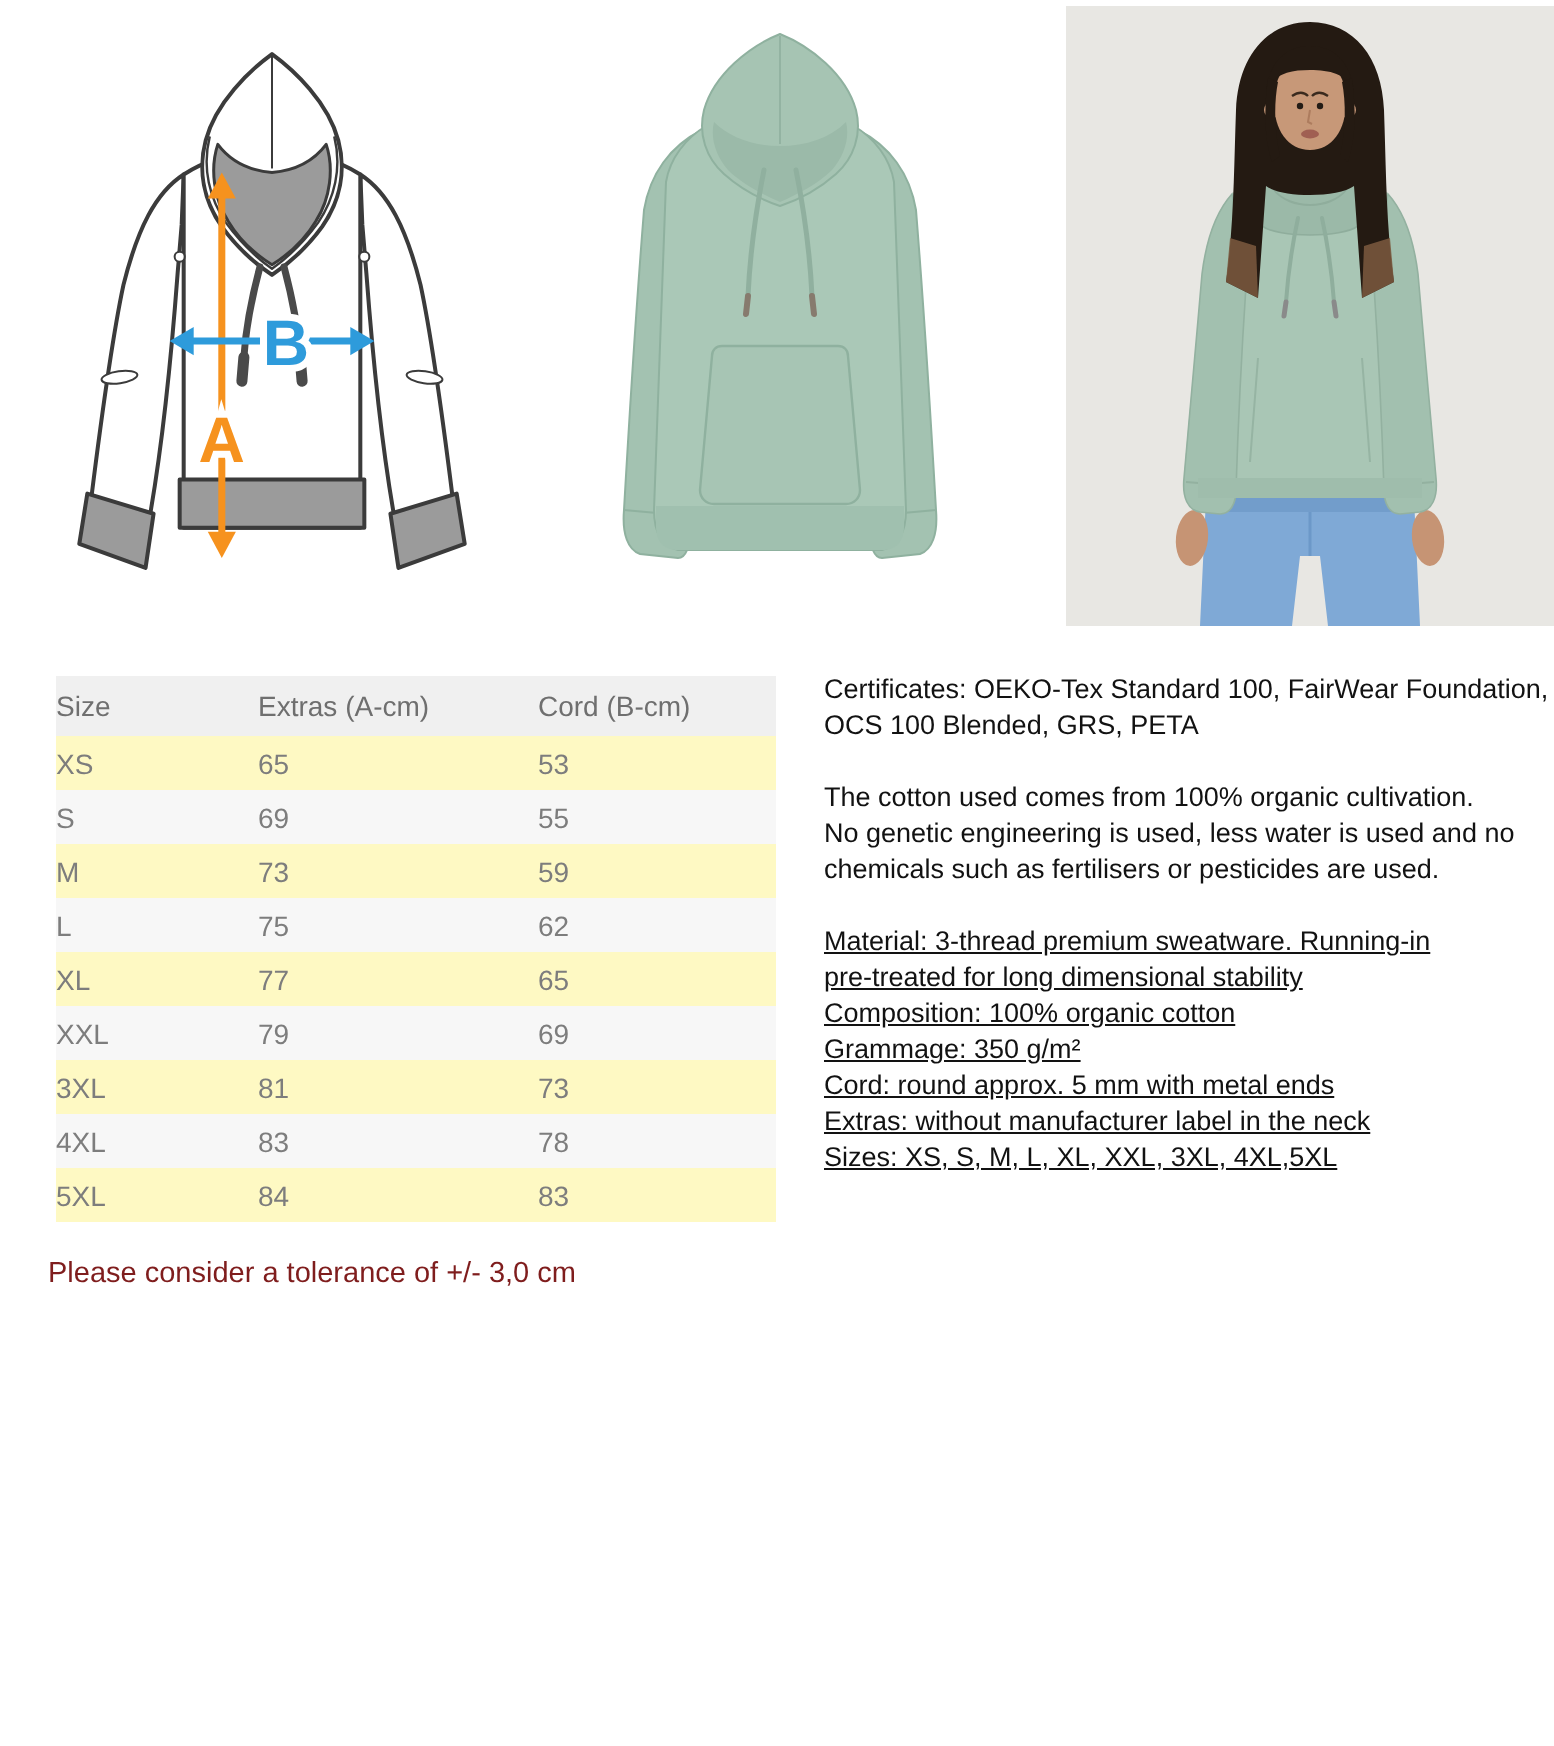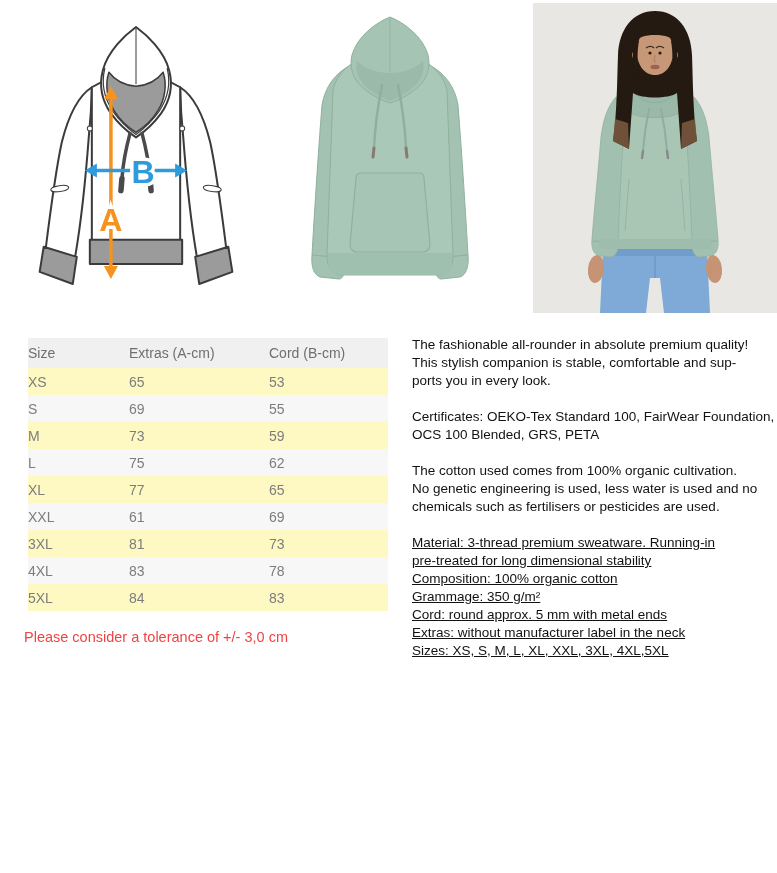--- a/index.html
+++ b/index.html
@@ -14,21 +14,21 @@
   .img-box svg { display:block; width:100%; height:100%; }
 
   
   .size-table { position:absolute; left:28px; top:338px; width:360px; font-size:14px; color:#7d7d7d; }
   .t-row { display:grid; grid-template-columns:101px 140px 119px; align-items:center; height:27px; }
   .t-row.head { height:30px; background:#f0f0f0; color:#6f6f6f; }
   .t-row.dark  { background:#fef9c3; }
   .t-row.light { background:#f7f7f7; }
   .t-cell { white-space:nowrap; }
 
-  .tolerance { position:absolute; left:24px; top:629px; font-size:14.5px; color:#ef4444; }
+  .tolerance { position:absolute; left:24px; top:629px; font-size:14.5px; color:#7f1d1d; }
 
   
   .description { position:absolute; left:412px; top:336px; width:365px; font-size:13.5px; line-height:18px; color:#121212; }
   .description p { white-space:pre; margin:0 0 18px 0; }
   .description p:last-child { margin-bottom:0;text-decoration:underline; }
 </style>
 </head>
 <body>
 
 <div class="page">
@@ -194,21 +194,21 @@
       <div class="t-cell">75</div>
       <div class="t-cell">62</div>
     </div>
     <div class="t-row dark">
       <div class="t-cell">XL</div>
       <div class="t-cell">77</div>
       <div class="t-cell">65</div>
     </div>
     <div class="t-row light">
       <div class="t-cell">XXL</div>
-      <div class="t-cell">61</div>
+      <div class="t-cell">79</div>
       <div class="t-cell">69</div>
     </div>
     <div class="t-row dark">
       <div class="t-cell">3XL</div>
       <div class="t-cell">81</div>
       <div class="t-cell">73</div>
     </div>
     <div class="t-row light">
       <div class="t-cell">4XL</div>
       <div class="t-cell">83</div>
@@ -217,23 +217,20 @@
     <div class="t-row dark">
       <div class="t-cell">5XL</div>
       <div class="t-cell">84</div>
       <div class="t-cell">83</div>
     </div>
   </div>
 
   <div class="tolerance">Please consider a tolerance of +/- 3,0 cm</div>
 
   <div class="description">
-    <p>The fashionable all-rounder in absolute premium quality!
-This stylish companion is stable, comfortable and sup-
-ports you in every look.</p>
     <p>Certificates: OEKO-Tex Standard 100, FairWear Foundation,
 OCS 100 Blended, GRS, PETA</p>
     <p>The cotton used comes from 100% organic cultivation.
 No genetic engineering is used, less water is used and no
 chemicals such as fertilisers or pesticides are used.</p>
     <p>Material: 3-thread premium sweatware. Running-in
 pre-treated for long dimensional stability
 Composition: 100% organic cotton
 Grammage: 350 g/m²
 Cord: round approx. 5 mm with metal ends

